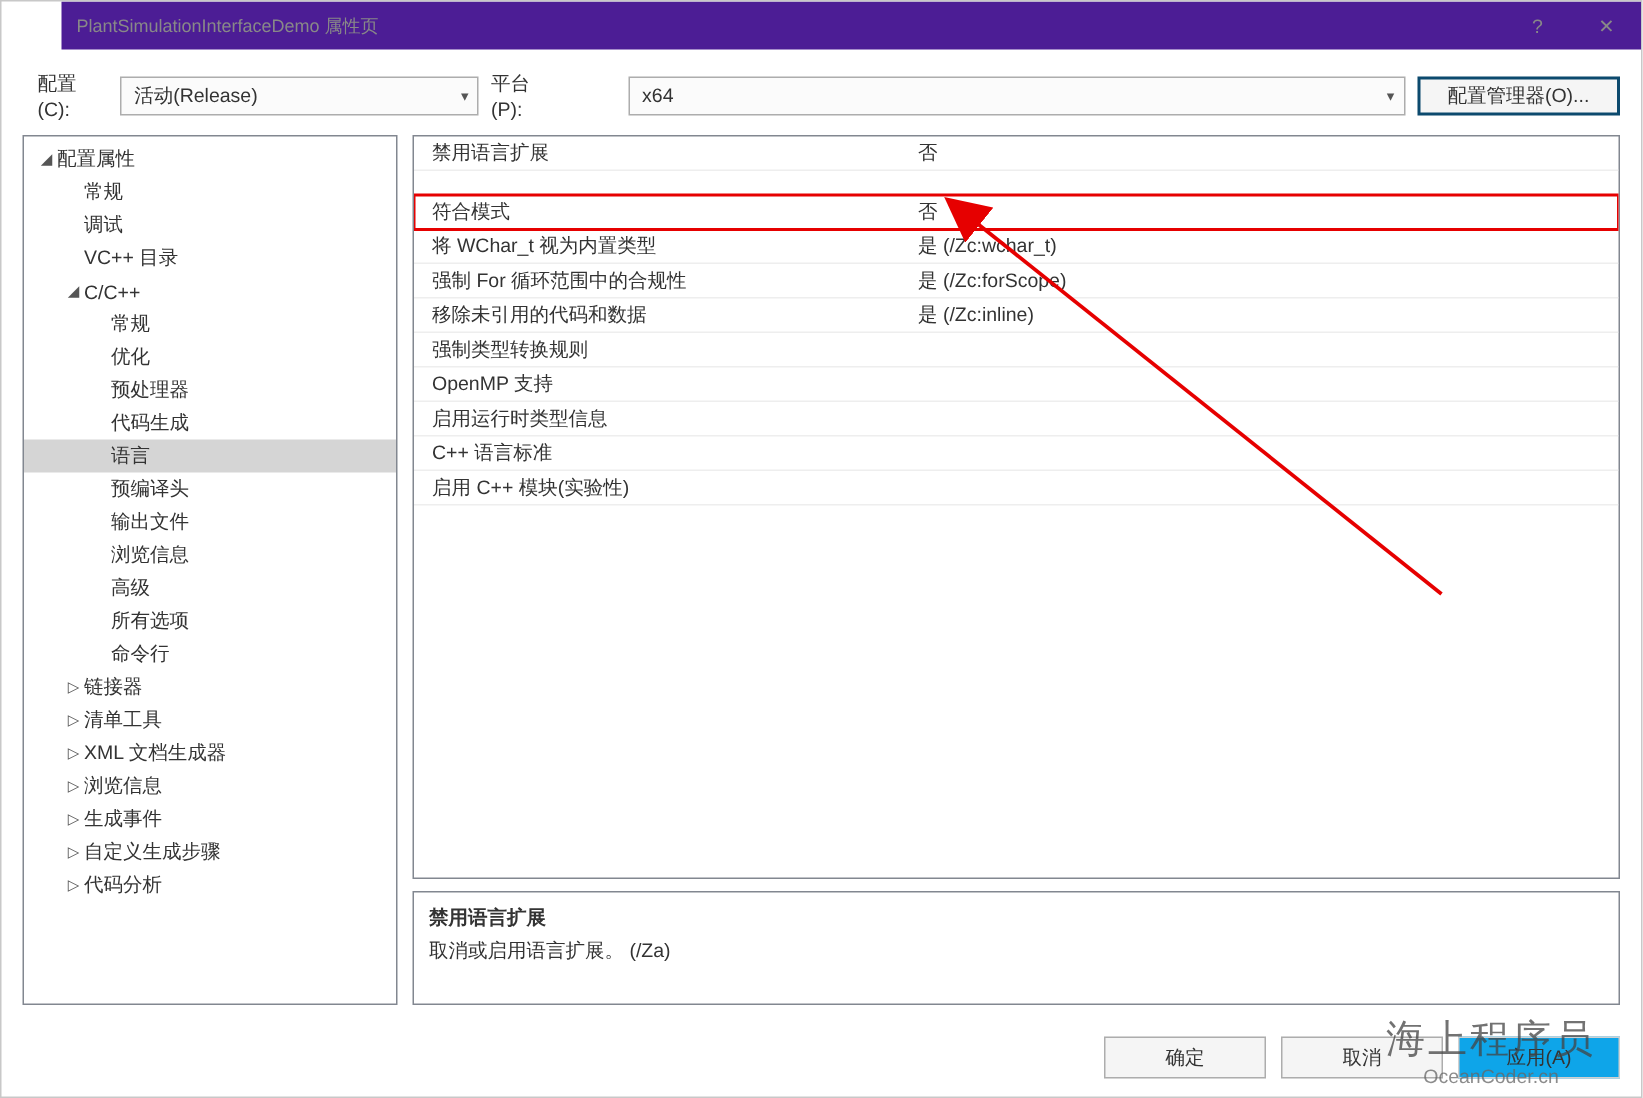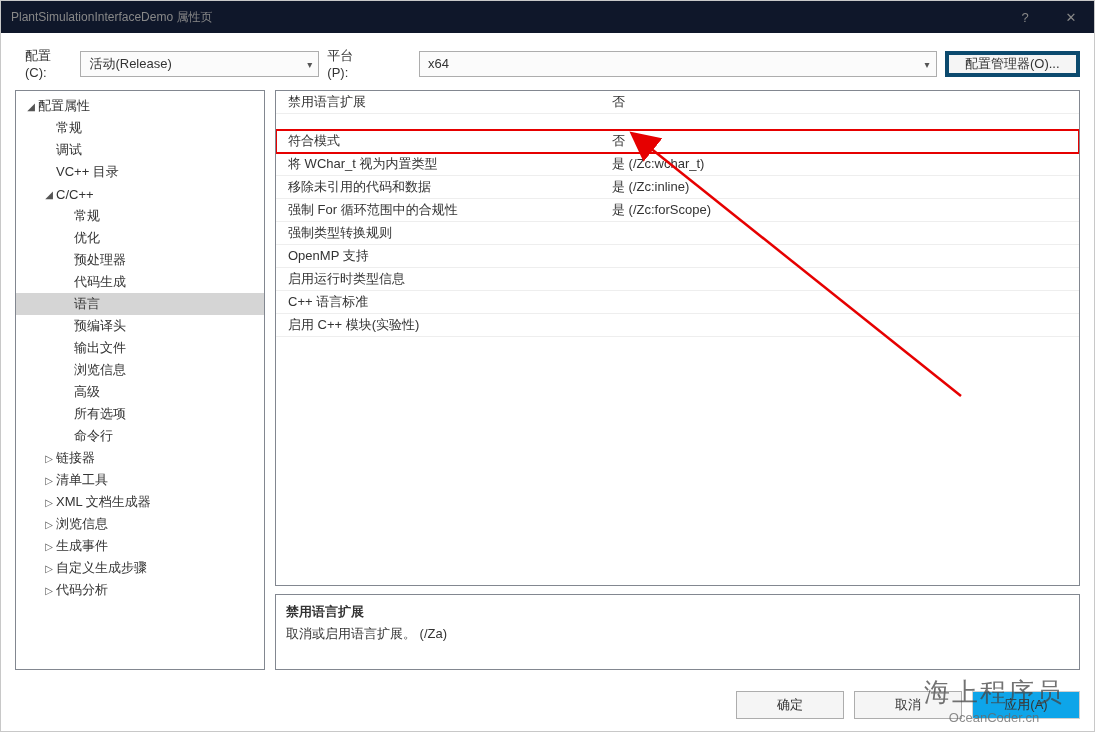--- a/index.html
+++ b/index.html
@@ -1,26 +1,26 @@
 <!DOCTYPE html>
 <html><head>
 <meta charset="utf-8">
 <style>
 * { box-sizing: border-box; margin: 0; padding: 0; font-family: "Microsoft YaHei", "Segoe UI", sans-serif; font-size: 13px; color: #333; }
 body { background: #fff; width: 1095px; height: 732px; overflow: hidden; position: relative; border: 1px solid #c8c8c8; }
-.titlebar { height: 32px; display: flex; align-items: center; padding: 0 0 0 10px; background: #0f172a; }
+.titlebar { height: 32px; display: flex; align-items: center; padding: 0 0 0 10px; background: #4c1d95; margin-left: 40px; }
 .titlebar .title { color: #888; font-size: 12px; flex: 1; }
 .titlebar .tbtn { width: 46px; height: 32px; display: flex; align-items: center; justify-content: center; color: #888; font-size: 13px; }
 .topstrip { display: flex; align-items: center; gap: 8px; padding: 14px 14px 10px 24px; }
 .lbl { color: #333; }
 .select { position: relative; height: 26px; border: 1px solid #adadad; background: #fbfbfb; display: flex; align-items: center; padding: 0 22px 0 8px; min-width: 80px; }
 .select .arrow { position: absolute; right: 6px; top: 50%; transform: translateY(-50%); font-size: 10px; color: #555; }
 .select.config { width: 240px; }
 .select.platform { width: 520px; margin-left: 37px; }
-.btn { height: 26px; border: 4px solid #0c4a6e; background: #f5f5f5; padding: 0 14px; display: flex; align-items: center; justify-content: center; }
+.btn { height: 26px; border: 2px solid #0c4a6e; background: #f5f5f5; padding: 0 14px; display: flex; align-items: center; justify-content: center; }
 .btn.mgr { width: 136px; }
 .mainrow { display: flex; padding: 0 14px 0 14px; gap: 10px; height: 580px; }
 .tree { width: 250px; border: 1px solid #828790; background: #fff; padding: 4px 0; overflow: auto; }
 .tnode { display: flex; align-items: center; height: 22px; padding-left: 8px; white-space: nowrap; }
 .tnode .tw { width: 14px; display: inline-flex; justify-content: center; color: #555; font-size: 10px; }
 .tnode.sel { background: #d5d5d5; }
 .ind1 { padding-left: 26px; }
 .ind2 { padding-left: 44px; }
 .rightcol { flex: 1; display: flex; flex-direction: column; gap: 8px; }
 .grid { flex: 1; border: 1px solid #828790; background: #fff; overflow: hidden; }
@@ -169,26 +169,26 @@
         </div>
         <div class="grow hl">
           <div class="gname">符合模式</div>
           <div class="gval">否</div>
         </div>
         <div class="grow">
           <div class="gname">将 WChar_t 视为内置类型</div>
           <div class="gval">是 (/Zc:wchar_t)</div>
         </div>
         <div class="grow">
+          <div class="gname">强制 For 循环范围中的合规性</div>
+          <div class="gval">是 (/Zc:forScope)</div>
+        </div>
+        <div class="grow">
           <div class="gname">移除未引用的代码和数据</div>
           <div class="gval">是 (/Zc:inline)</div>
-        </div>
-        <div class="grow">
-          <div class="gname">强制 For 循环范围中的合规性</div>
-          <div class="gval">是 (/Zc:forScope)</div>
         </div>
         <div class="grow">
           <div class="gname">强制类型转换规则</div>
           <div class="gval"></div>
         </div>
         <div class="grow">
           <div class="gname">OpenMP 支持</div>
           <div class="gval"></div>
         </div>
         <div class="grow">

